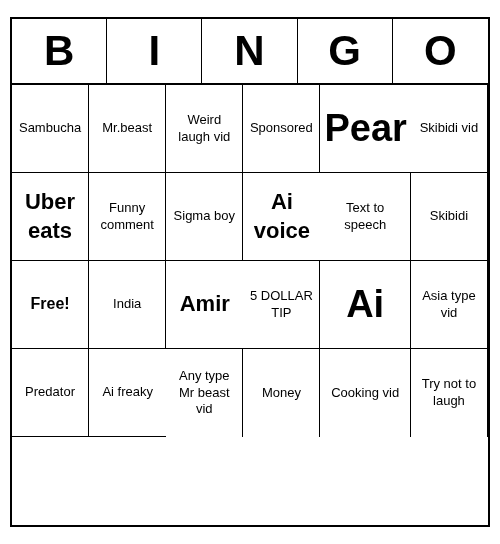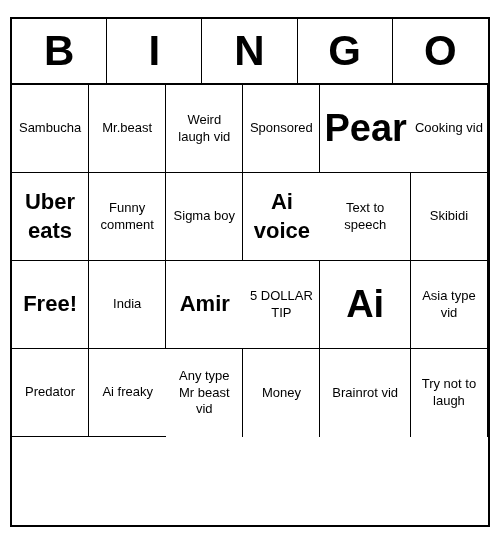--- a/index.html
+++ b/index.html
@@ -56,54 +56,54 @@
     }
     .bingo-cell.large-text {
       font-size: 22px;
       font-weight: bold;
     }
     .bingo-cell.xl-text {
       font-size: 38px;
       font-weight: bold;
     }
     .bingo-cell.free {
-      font-size: 22px;
+      font-size: 16px;
       font-weight: bold;
     }
   </style>
 </head>
 <body>
 
 <div class="bingo-card">
   <div class="bingo-header">
   <div class="bingo-letter">B</div>
       <div class="bingo-letter">I</div>
       <div class="bingo-letter">N</div>
       <div class="bingo-letter">G</div>
       <div class="bingo-letter">O</div>
     </div>
   <div class="bingo-grid">
   <div class="bingo-cell">Sambucha</div>
       <div class="bingo-cell">Mr.beast</div>
       <div class="bingo-cell">Weird laugh vid</div>
       <div class="bingo-cell">Sponsored</div>
       <div class="bingo-cell xl-text">Pear</div>
-      <div class="bingo-cell">Cooking vid</div>
+      <div class="bingo-cell">Skibidi vid</div>
       <div class="bingo-cell large-text">Uber eats</div>
       <div class="bingo-cell">Funny comment</div>
       <div class="bingo-cell">Sigma boy</div>
       <div class="bingo-cell large-text">Ai voice</div>
       <div class="bingo-cell">Text to speech</div>
       <div class="bingo-cell">Skibidi</div>
       <div class="bingo-cell free">Free!</div>
       <div class="bingo-cell">India</div>
       <div class="bingo-cell large-text">Amir</div>
       <div class="bingo-cell">5 DOLLAR TIP</div>
       <div class="bingo-cell xl-text">Ai</div>
       <div class="bingo-cell">Asia type vid</div>
       <div class="bingo-cell">Predator</div>
       <div class="bingo-cell">Ai freaky</div>
       <div class="bingo-cell">Any type Mr beast vid</div>
       <div class="bingo-cell">Money</div>
-      <div class="bingo-cell">Brainrot vid</div>
+      <div class="bingo-cell">Cooking vid</div>
       <div class="bingo-cell">Try not to laugh</div>
     </div>
 </div>
 
 </body></html>

